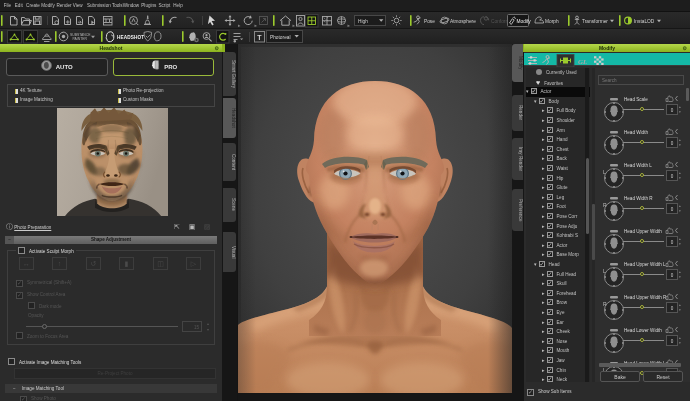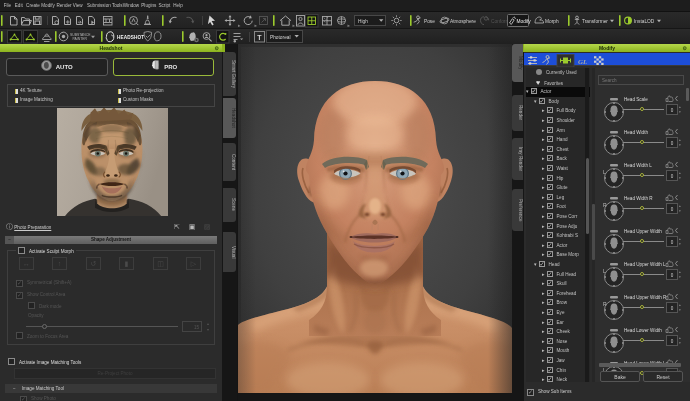--- a/index.html
+++ b/index.html
@@ -82,21 +82,21 @@
   line-height:11px; padding-right:2px; }
 #opspin { position:absolute; right:3px; top:0; font-size:4px; color:#555;
   line-height:5.5px; }
 #reproj { position:absolute; left:14px; top:324px; width:202px; height:11px;
   background:#262626; border:1px solid #333; color:#3f3f3f; font-size:4.6px;
   text-align:center; line-height:10px; }
 #imtool { position:absolute; left:5px; top:340px; width:212px; height:9px;
   background:#383838; color:#ccc; font-size:4.6px; line-height:9px; }
 
 #mtabs { position:absolute; left:0; top:9px; width:166px; height:13px;
-  background:#1d4ed8; border-bottom:1px solid #3a3a3a; }
+  background:#14b8a6; border-bottom:1px solid #3a3a3a; }
 #treepanel { position:absolute; left:2px; top:24px; width:64px; height:314px;
   background:#272727; overflow:hidden; font-size:4.6px; color:#c2c2c2; }
 #treescroll { position:absolute; left:61px; top:24px; width:4px; height:314px;
   background:#1a1a1a; }
 #treescroll::after { content:""; position:absolute; left:0.5px; top:90px; width:3px;
   height:76px; background:#555; border-radius:2px; }
 .trow { position:absolute; left:0; width:100%; height:9.6px; line-height:9.6px; font-size:4.6px;
   white-space:nowrap; }
 .trow.sel { background:#0a0a0a; }
 .tico { display:inline-block; width:6px; height:6px; margin:0 4px 0 10px;

